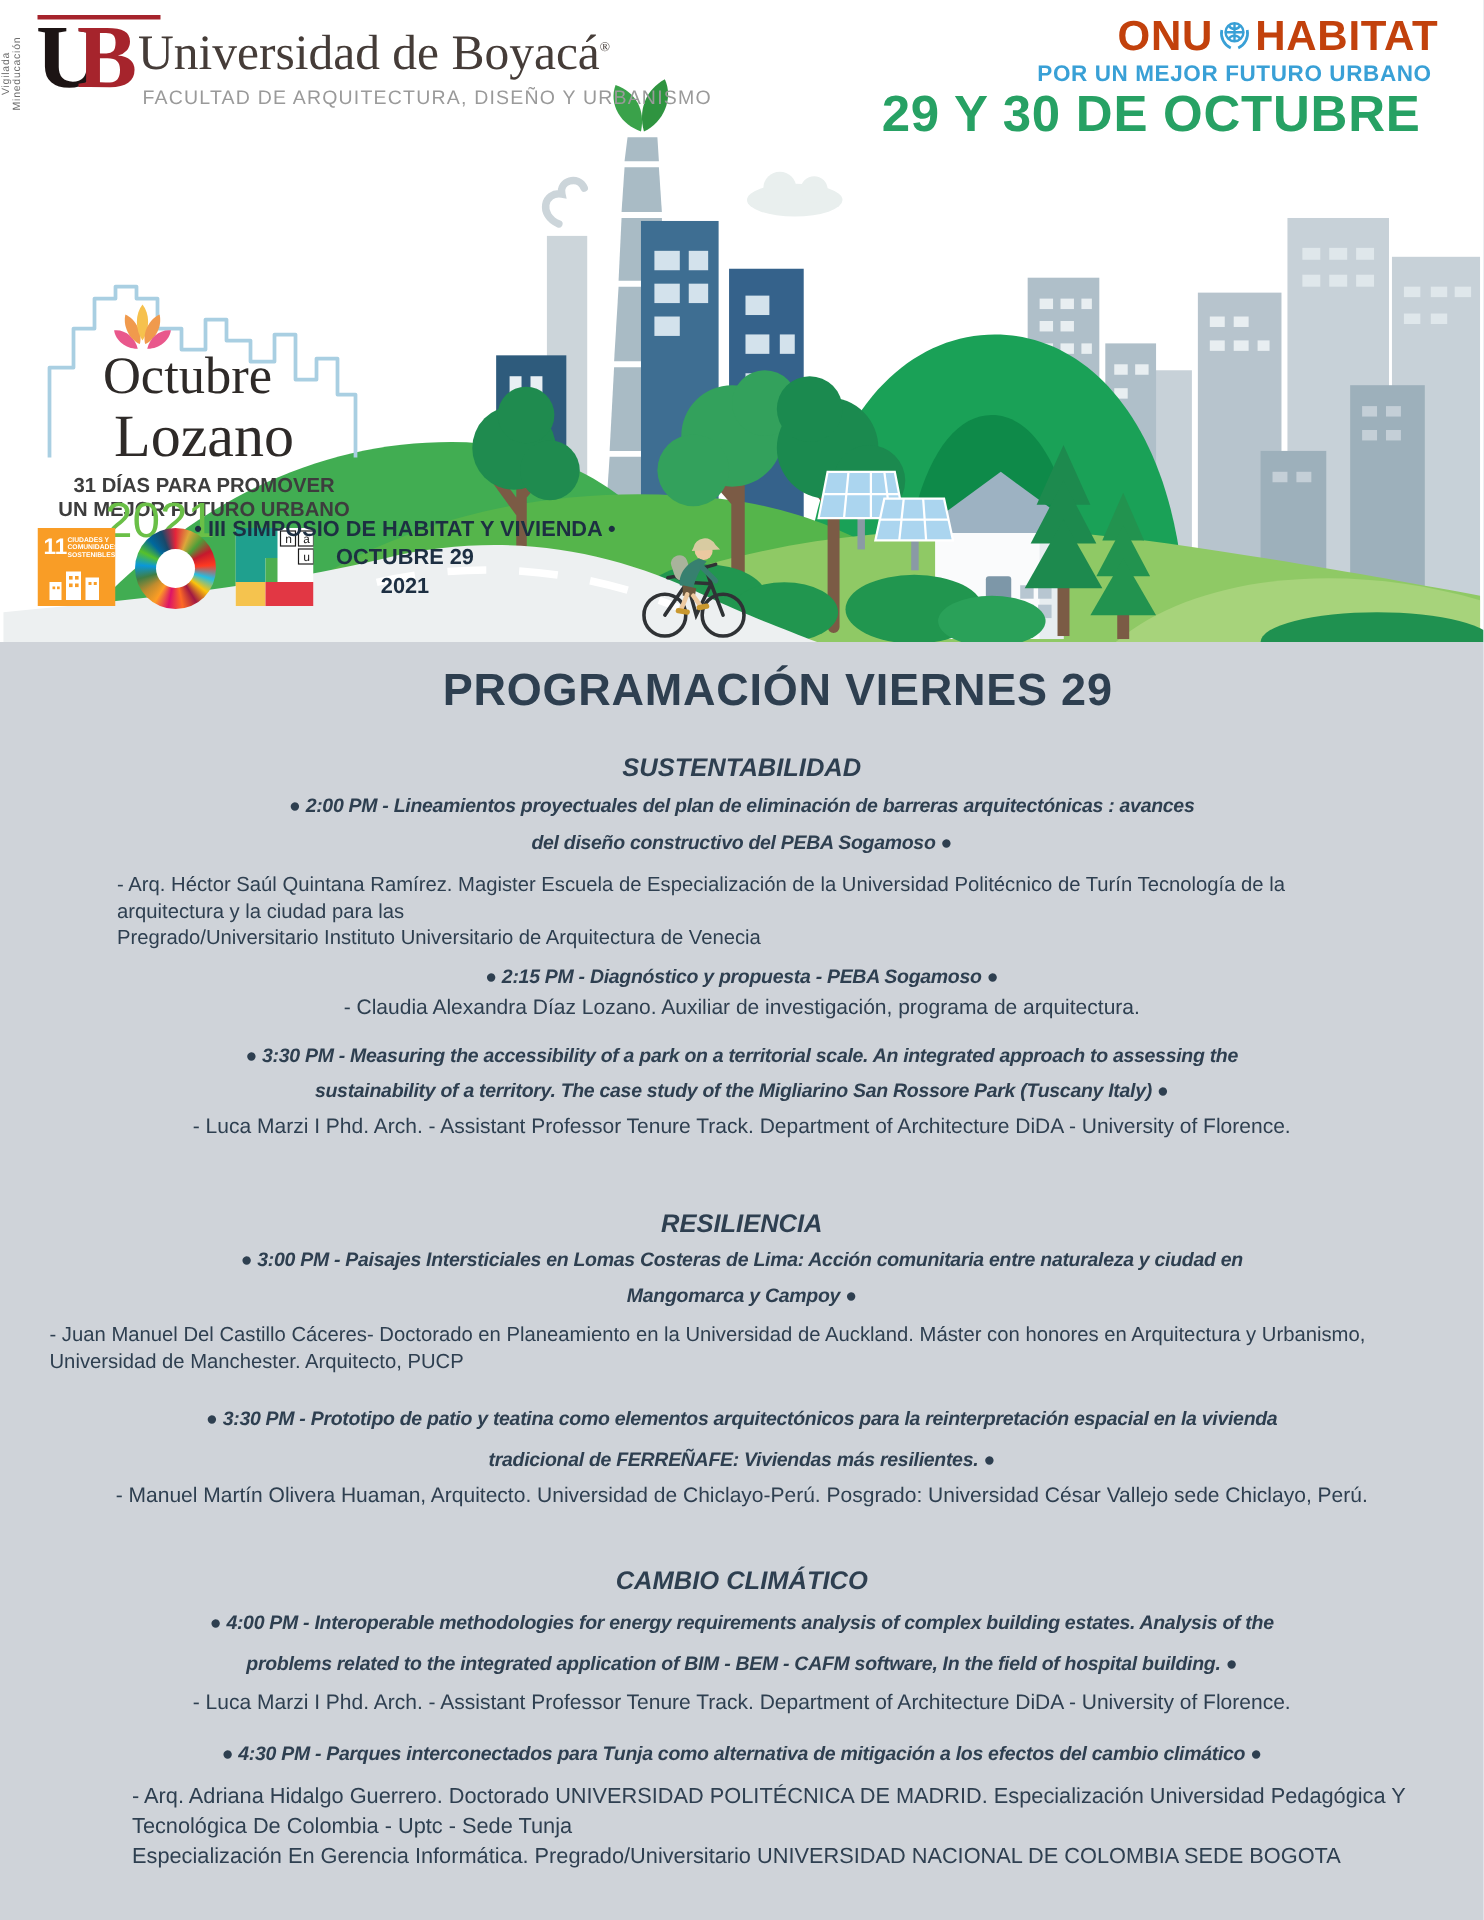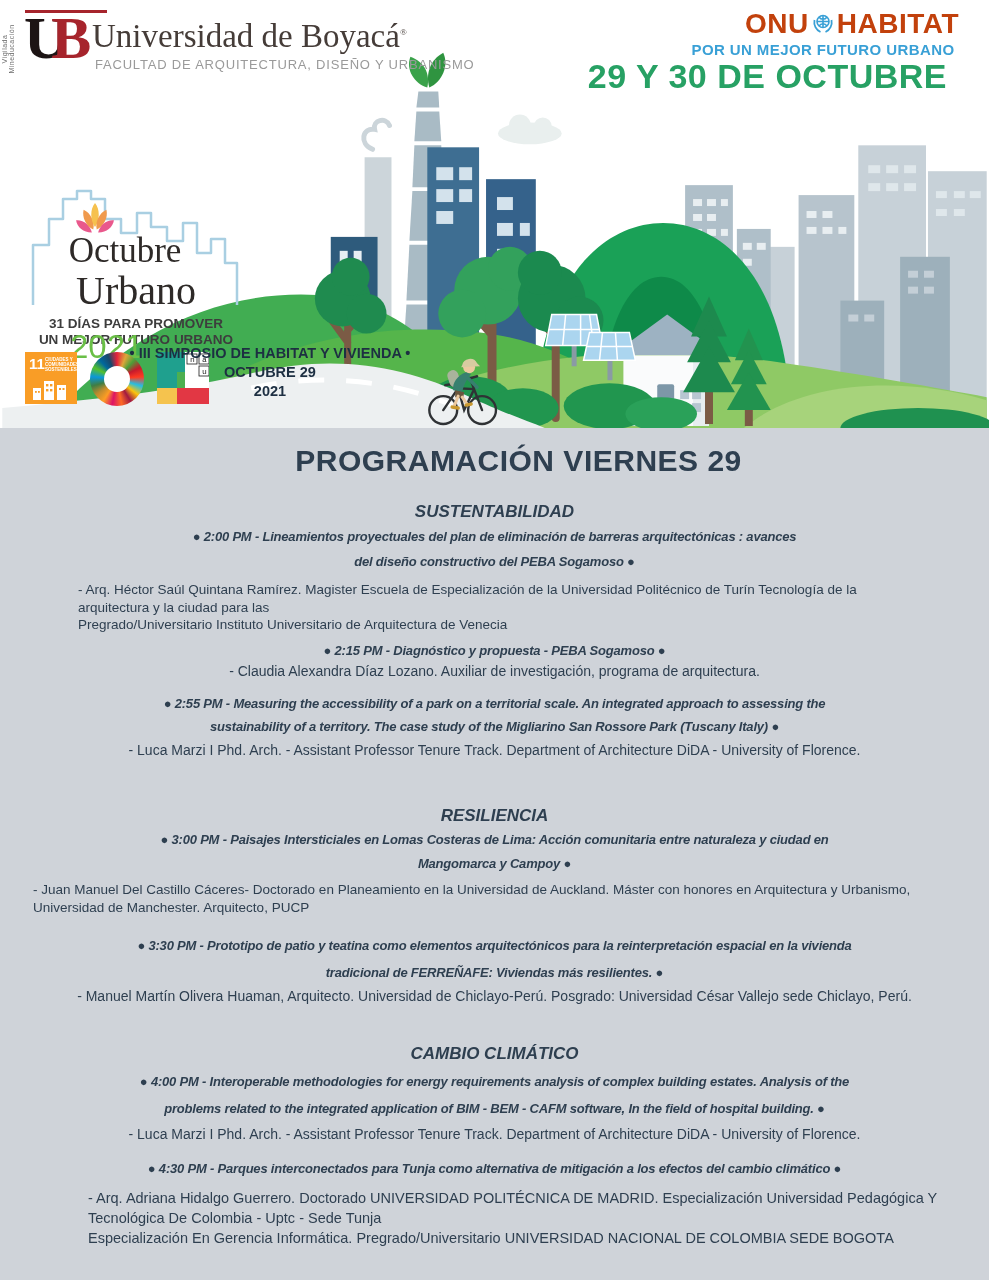--- a/index.html
+++ b/index.html
@@ -306,21 +306,21 @@
             </g>
           <g transform="translate(70,50) rotate(26)">
               <path d="M0,-4 C-5,-10 -5,-20 0,-26 C5,-20 5,-10 0,-4 Z" fill="#f09a4d"></path>
             </g>
           <g transform="translate(70,52) rotate(52)">
               <path d="M0,-4 C-5,-10 -5,-19 0,-24 C5,-19 5,-10 0,-4 Z" fill="#e9588c"></path>
             </g>
         </g>
       </svg>
       <div class="ou-t1">Octubre</div>
-      <div class="ou-t2">Urbano</div>
+      <div class="ou-t2">Lozano</div>
       <div class="ou-s">31 DÍAS PARA PROMOVER
 UN MEJOR FUTURO URBANO</div>
     </div>
     <div class="ou-year">2021</div>
 
     <div class="logos">
       <svg width="52" height="52" viewBox="0 0 52 52">
         <rect width="52" height="52" fill="#f99d26"></rect>
         <text x="4" y="17" font-size="15" font-weight="bold" fill="#ffffff" font-family="Liberation Sans, sans-serif">11</text>
         <text x="20" y="9" font-size="4.5" font-weight="bold" fill="#ffffff" font-family="Liberation Sans, sans-serif">CIUDADES Y</text>
@@ -369,21 +369,21 @@
     <div class="prog-title">PROGRAMACIÓN VIERNES 29</div>
 
     <div class="sec-head s0h">SUSTENTABILIDAD</div>
     <div class="item-title s0i0t">● 2:00 PM - Lineamientos proyectuales del plan de eliminación de barreras arquitectónicas : avances
 del diseño constructivo del PEBA Sogamoso ●</div>
     <div class="speakers spk-left s0i0s">- Arq. Héctor Saúl Quintana Ramírez. Magister Escuela de Especialización de la Universidad Politécnico de Turín Tecnología de la
 arquitectura y la ciudad para las
 Pregrado/Universitario Instituto Universitario de Arquitectura de Venecia</div>
     <div class="item-title s0i1t">● 2:15 PM - Diagnóstico y propuesta - PEBA Sogamoso ●</div>
     <div class="speakers spk-center s0i1s">- Claudia Alexandra Díaz Lozano. Auxiliar de investigación, programa de arquitectura.</div>
-    <div class="item-title s0i2t">● 2:55 PM - Measuring the accessibility of a park on a territorial scale. An integrated approach to assessing the
+    <div class="item-title s0i2t">● 3:30 PM - Measuring the accessibility of a park on a territorial scale. An integrated approach to assessing the
 sustainability of a territory. The case study of the Migliarino San Rossore Park (Tuscany Italy) ●</div>
     <div class="speakers spk-center s0i2s">- Luca Marzi I Phd. Arch. - Assistant Professor Tenure Track. Department of Architecture DiDA - University of Florence.</div>
 
     <div class="sec-head s1h">RESILIENCIA</div>
     <div class="item-title s1i0t">● 3:00 PM - Paisajes Intersticiales en Lomas Costeras de Lima: Acción comunitaria entre naturaleza y ciudad en
 Mangomarca y Campoy ●</div>
     <div class="speakers spk-left s1i0s">- Juan Manuel Del Castillo Cáceres- Doctorado en Planeamiento en la Universidad de Auckland. Máster con honores en Arquitectura y Urbanismo,
 Universidad de Manchester. Arquitecto, PUCP</div>
     <div class="item-title s1i1t">● 3:30 PM - Prototipo de patio y teatina como elementos arquitectónicos para la reinterpretación espacial en la vivienda
 tradicional de FERREÑAFE: Viviendas más resilientes. ●</div>

